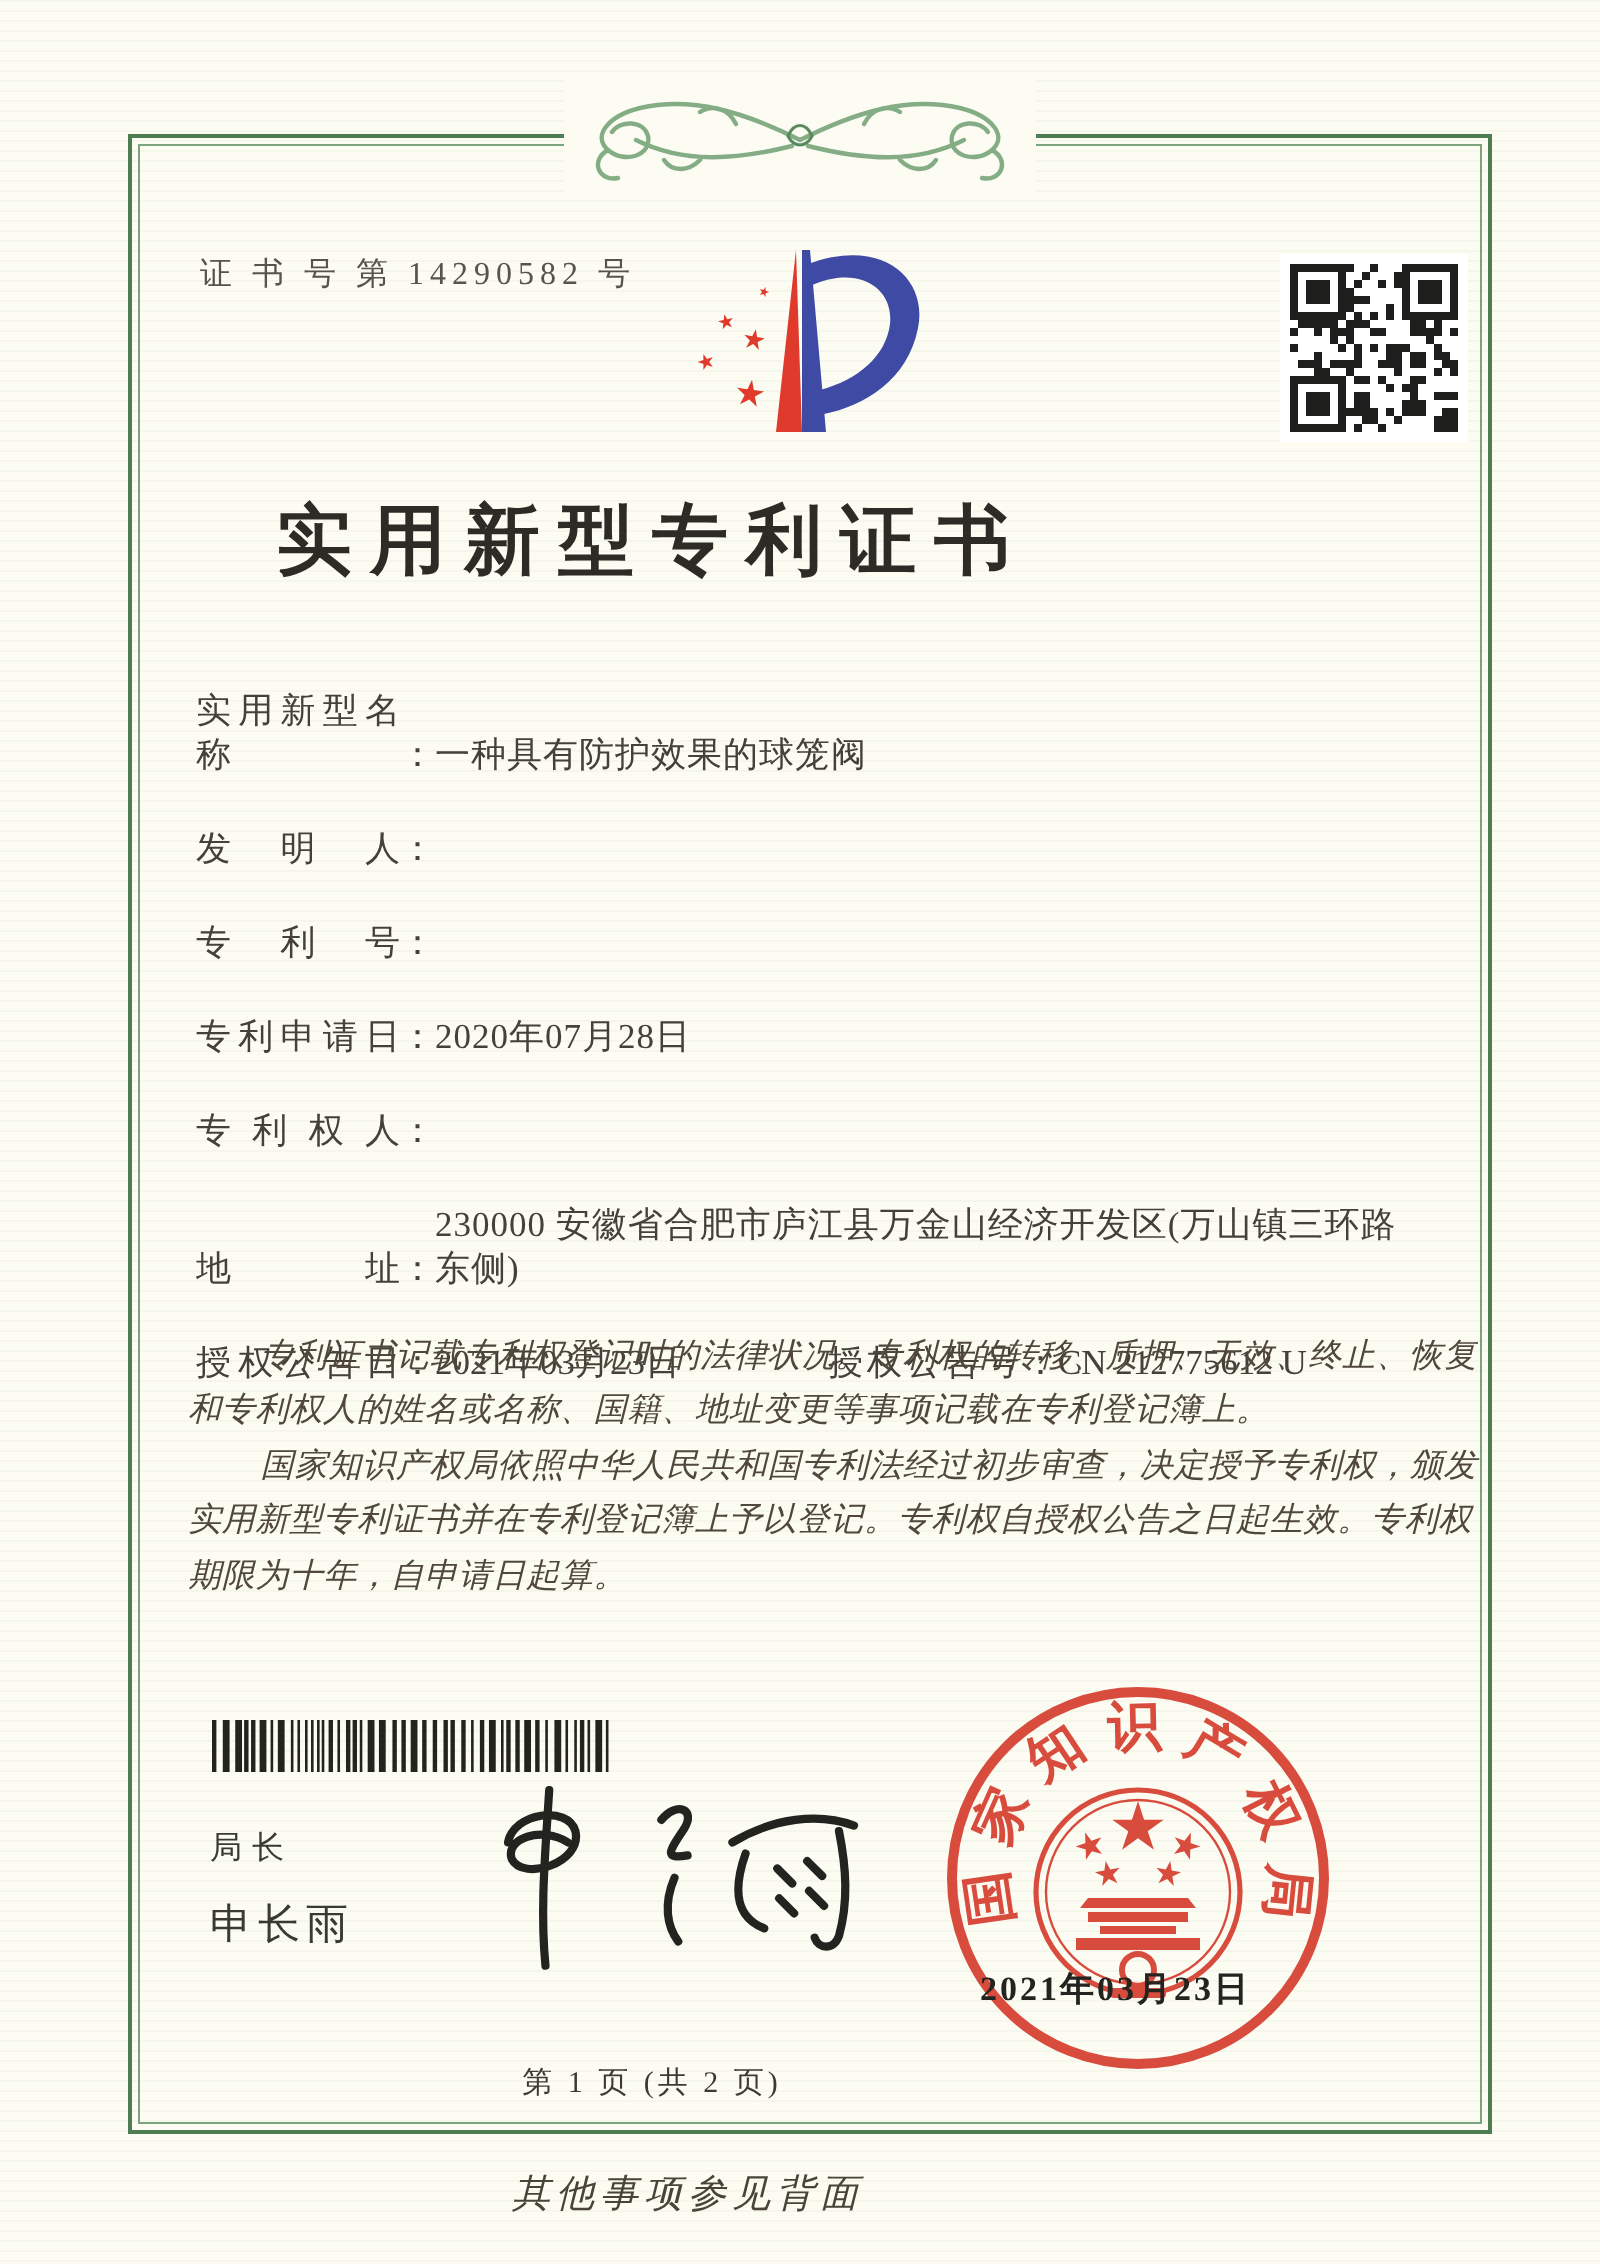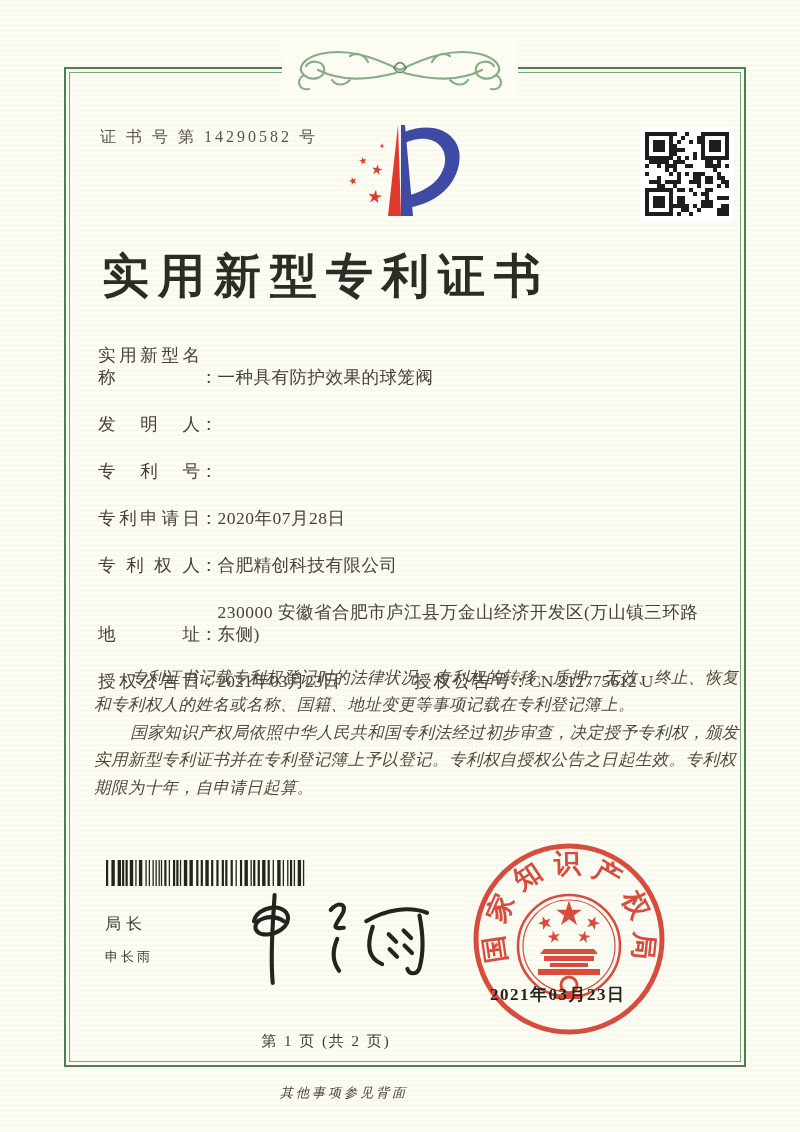--- a/index.html
+++ b/index.html
@@ -23,21 +23,21 @@
   }
   
   .ornament{left:282px;top:40px;width:236px;height:58px;background:#fdfcf3;z-index:3;}
   
   .cert-no{left:100px;top:127px;font-size:16px;letter-spacing:3px;color:#57544b;}
   .logo{left:332px;top:110px;width:140px;height:124px;}
   .qr{left:640px;top:127px;width:94px;height:94px;background:#fff;}
   
   .title{
     left:0;top:245px;width:652px;text-align:center;
-    font-size:47px;font-weight:bold;letter-spacing:9px;color:#2d2b26;
+    font-size:38px;font-weight:bold;letter-spacing:9px;color:#2d2b26;
   }
   
   .fields{left:98px;top:344px;width:604px;font-size:17.5px;color:#45413a;}
   .frow{display:flex;align-items:flex-end;margin-bottom:25px;line-height:22px;}
   .flabel{
     display:inline-block;width:102px;flex:0 0 102px;
     text-align:justify;text-align-last:justify;
   }
   .fcolon{flex:0 0 16px;}
   .fvalue{flex:1;letter-spacing:.5px;}
@@ -46,29 +46,29 @@
   .grant .pair2{margin-left:74px;}
   
   .paras{
     left:94px;top:664px;width:646px;font-size:16.5px;line-height:1.66;
     font-style:italic;color:#51483c;letter-spacing:.4px;
   }
   .paras p{margin:0;text-indent:2.2em;}
   
   .barcode{left:104px;top:860px;width:206px;height:26px;}
   .signer-title{left:105px;top:914px;font-size:16px;letter-spacing:5px;color:#3a3a35;}
-  .signer-name{left:105px;top:948px;font-size:13px;letter-spacing:3px;color:#3a3a35;}
+  .signer-name{left:105px;top:948px;font-size:21px;letter-spacing:3px;color:#3a3a35;}
   .signature{left:226px;top:884px;width:215px;height:108px;}
   .seal{left:468px;top:838px;width:202px;height:202px;opacity:.9;}
   .seal-date{
     left:490px;top:983px;width:170px;font-size:17px;font-weight:600;
     letter-spacing:1.5px;color:#23231f;z-index:5;
   }
   .page-info{left:0;top:1032px;width:652px;text-align:center;font-size:15px;letter-spacing:2px;color:#3e3a31;}
-  .back-note{left:0;top:1084px;width:688px;text-align:center;font-size:13px;font-style:italic;letter-spacing:3px;color:#4a4438;}
+  .back-note{left:0;top:1084px;width:688px;text-align:center;font-size:19px;font-style:italic;letter-spacing:3px;color:#4a4438;}
   svg text{font-family:"Liberation Serif","DejaVu Serif",serif;}
 </style>
 </head>
 <body style="--frame-green: #4e7d53; --frame-green-light: #7ba37e;">
 
 <div class="abs frame">
   <div class="frame-inner"></div>
 </div>
 
 <svg class="abs ornament" viewBox="0 0 236 58">
@@ -342,21 +342,20 @@
       <span class="fcolon">：</span>
   </div>
   <div class="frow">
     <span class="flabel">专利申请日</span>
       <span class="fcolon">：</span>
     <span class="fvalue">2020年07月28日</span>
   </div>
   <div class="frow">
     <span class="flabel">专利权人</span>
       <span class="fcolon">：</span>
-    <span class="fvalue">合肥精创科技有限公司</span>
   </div>
   <div class="frow">
     <span class="flabel">地址</span>
       <span class="fcolon">：</span>
     <span class="fvalue">230000 安徽省合肥市庐江县万金山经济开发区(万山镇三环路东侧)</span>
   </div>
   <div class="grant">
     <span class="pair">
       <span class="flabel">授权公告日</span>
         <span class="fcolon">：</span>

